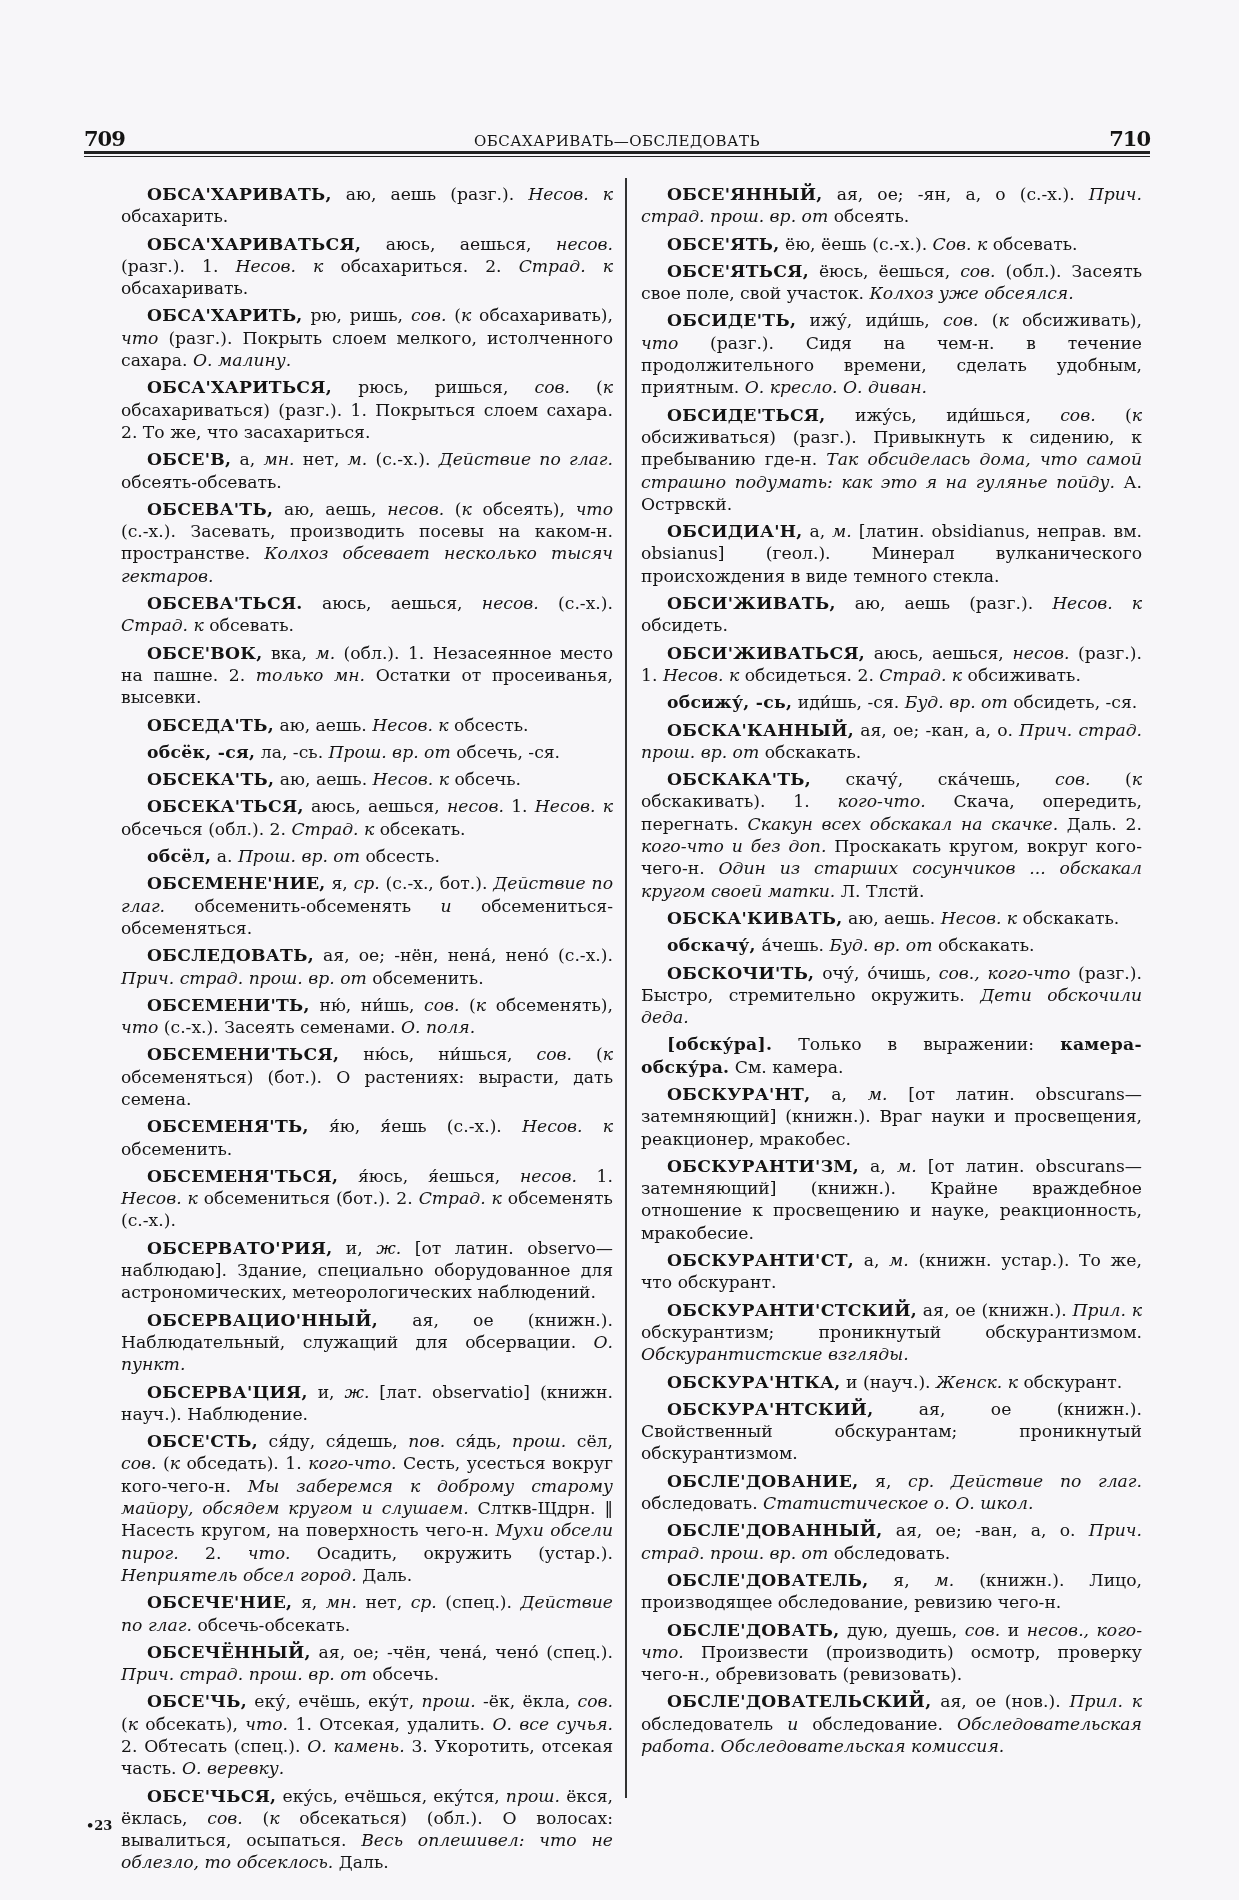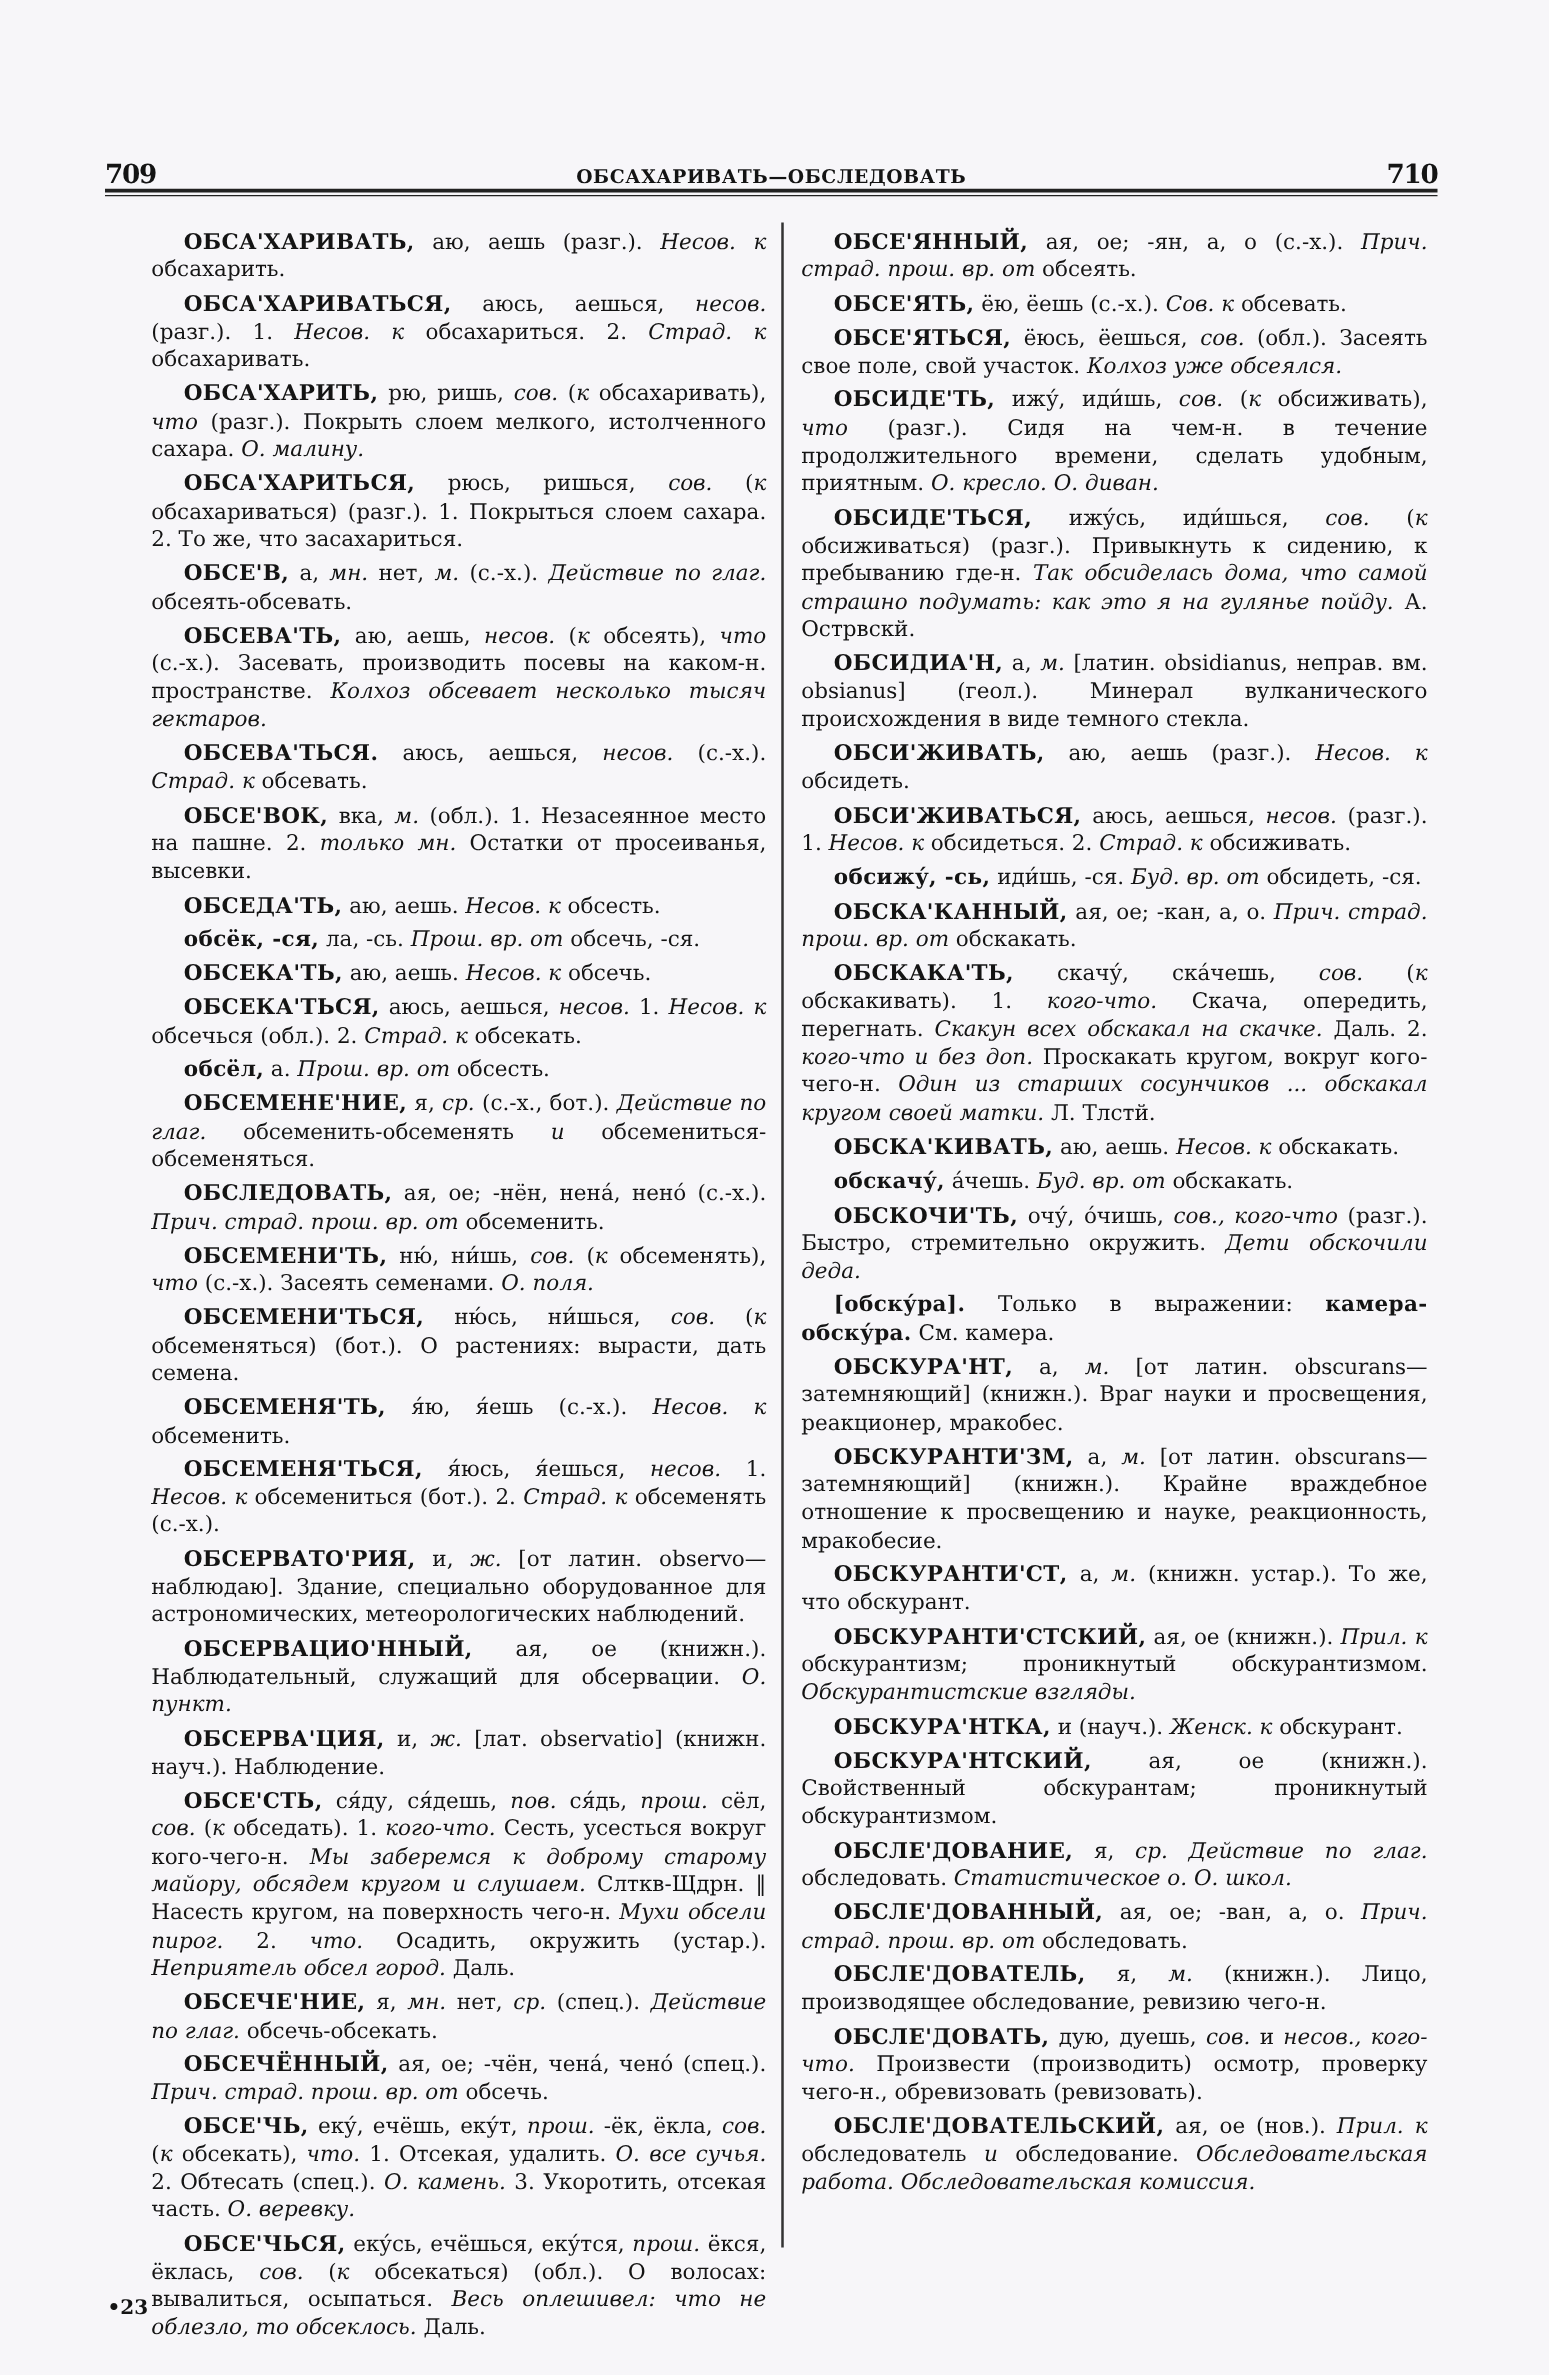--- a/index.html
+++ b/index.html
@@ -12,38 +12,38 @@
     overflow: hidden;
   }
   .header {
     position: absolute; left: 84px; top: 118px; width: 1066px; height: 40px;
   }
   .pg { position: absolute; top: 8px; font-family: "DejaVu Serif", serif; font-weight: bold; font-size: 21px; letter-spacing: -1px; }
   .pg.left { left: 0; }
   .pg.right { right: 0; }
   .running-title {
     position: absolute; left: 0; right: 0; top: 14px; text-align: center;
-    font-weight: bold; font-size: 15px; letter-spacing: 0.5px;
+    font-weight: normal; font-size: 15px; letter-spacing: 0.5px;
   }
   .rule { position: absolute; left: 84px; width: 1066px; background: #222; }
   .rule.r1 { top: 151px; height: 3px; }
   .rule.r2 { top: 156px; height: 1px; }
   .col {
     position: absolute; top: 178px;
     font-size: 17.2px; line-height: 22.3px;
     text-align: justify;
     hyphens: manual;
   }
   .col.left { left: 116px; width: 502px; }
   .col.right { left: 636px; width: 511px; }
   .divider { position: absolute; left: 625px; top: 178px; width: 2px; height: 1620px; background: #333; }
   .entry { text-indent: 26px; margin: 5px; }
   .entry .b { font-weight: bold; letter-spacing: 0.3px; }
   .entry .i { font-style: italic; }
-  .sig { position: absolute; left: 86px; top: 1818px; font-weight: bold; font-size: 16px; margin-top: 18px; }
+  .sig { position: absolute; left: 86px; top: 1818px; font-weight: bold; font-size: 13px; }
 </style>
 </head>
 <body>
 
 <div class="header">
   <span class="pg left">709</span>
   <div class="running-title">ОБСАХАРИВАТЬ—ОБСЛЕДОВАТЬ</div>
   <span class="pg right">710</span>
 </div>
 <div class="rule r1"></div>

